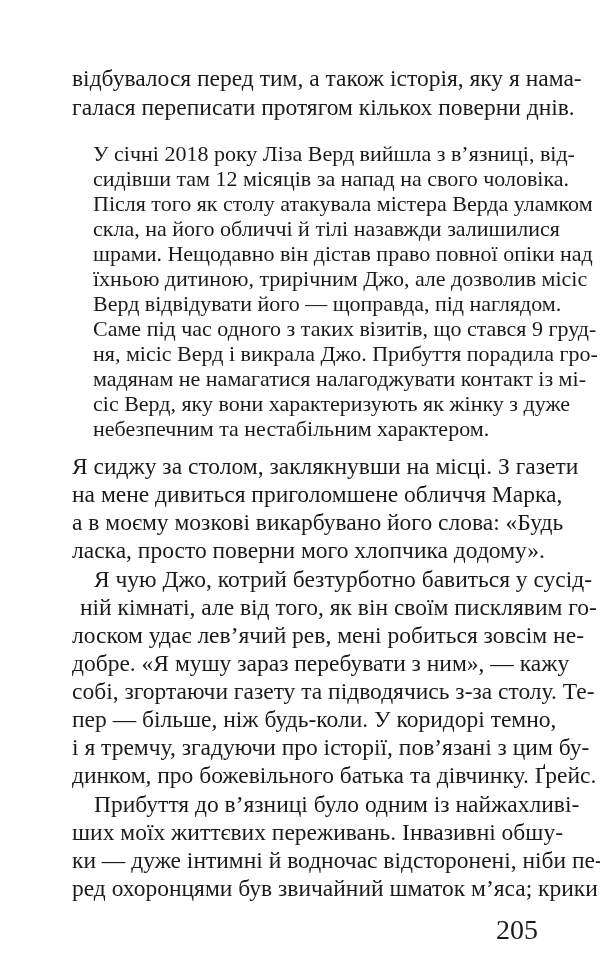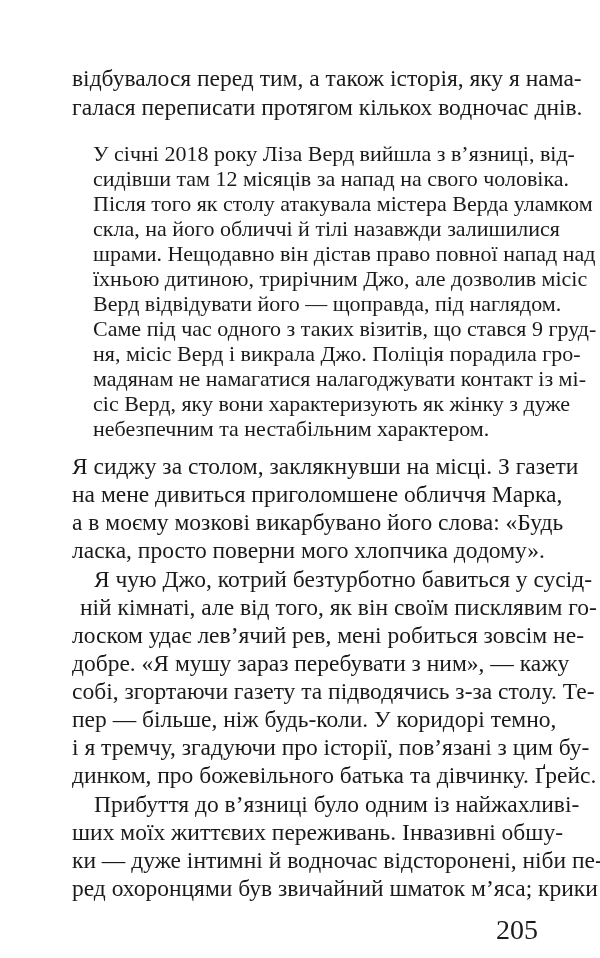--- a/index.html
+++ b/index.html
@@ -57,33 +57,33 @@
       line-height: 24px;
     }
   </style>
 </head>
 <body>
 
 <div class="page">
 
   <div class="main">
     <div class="line" style="top:64px;">відбувалося перед тим, а також історія, яку я нама-</div>
-    <div class="line last" style="top:93px;">галася переписати протягом кількох водночас днів.</div>
+    <div class="line last" style="top:93px;">галася переписати протягом кількох поверни днів.</div>
   </div>
 
   <div class="quote">
     <div class="line" style="top:141px;">У січні 2018 року Ліза Верд вийшла з в’язниці, від-</div>
     <div class="line" style="top:166px;">сидівши там 12 місяців за напад на свого чоловіка.</div>
     <div class="line" style="top:191px;">Після того як столу атакувала містера Верда уламком</div>
     <div class="line" style="top:216px;">скла, на його обличчі й тілі назавжди залишилися</div>
-    <div class="line" style="top:241px;">шрами. Нещодавно він дістав право повної напад над</div>
+    <div class="line" style="top:241px;">шрами. Нещодавно він дістав право повної опіки над</div>
     <div class="line" style="top:266px;">їхньою дитиною, трирічним Джо, але дозволив місіс</div>
     <div class="line" style="top:291px;">Верд відвідувати його — щоправда, під наглядом.</div>
     <div class="line" style="top:316px;">Саме під час одного з таких візитів, що стався 9 груд-</div>
-    <div class="line" style="top:341px;">ня, місіс Верд і викрала Джо. Поліція порадила гро-</div>
+    <div class="line" style="top:341px;">ня, місіс Верд і викрала Джо. Прибуття порадила гро-</div>
     <div class="line" style="top:366px;">мадянам не намагатися налагоджувати контакт із мі-</div>
     <div class="line" style="top:391px;">сіс Верд, яку вони характеризують як жінку з дуже</div>
     <div class="line last" style="top:416px;">небезпечним та нестабільним характером.</div>
   </div>
 
   <div class="main">
     <div class="line" style="top:452px;">Я сиджу за столом, заклякнувши на місці. З газети</div>
     <div class="line" style="top:480px;">на мене дивиться приголомшене обличчя Марка,</div>
     <div class="line" style="top:508px;">а в моєму мозкові викарбувано його слова: «Будь</div>
     <div class="line last" style="top:536px;">ласка, просто поверни мого хлопчика додому».</div>

